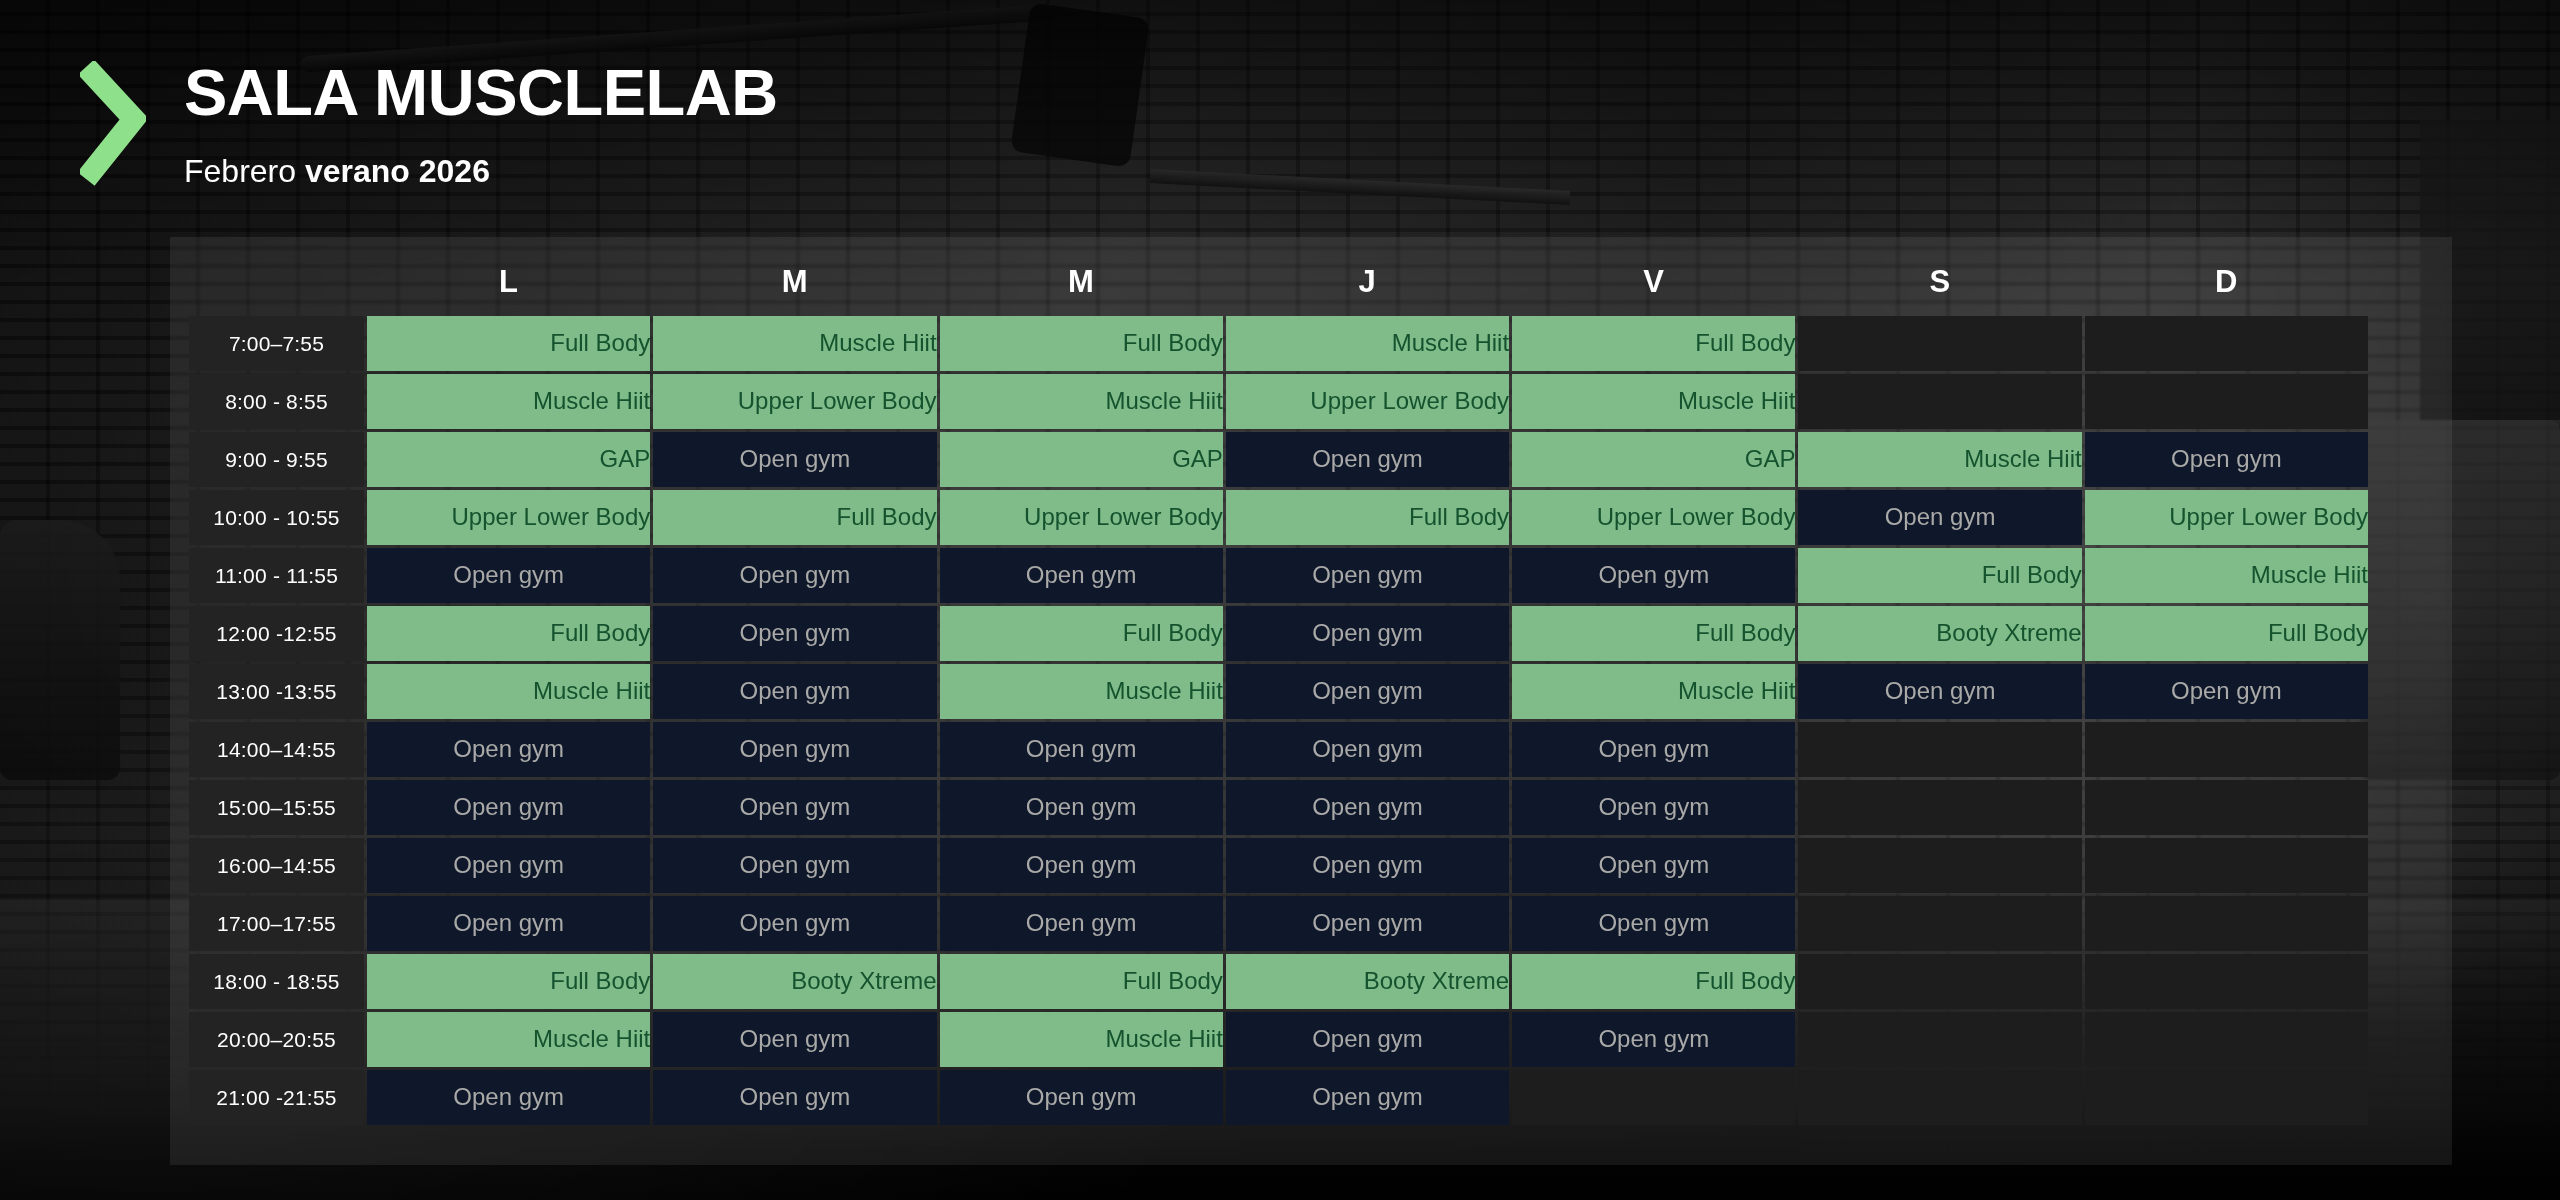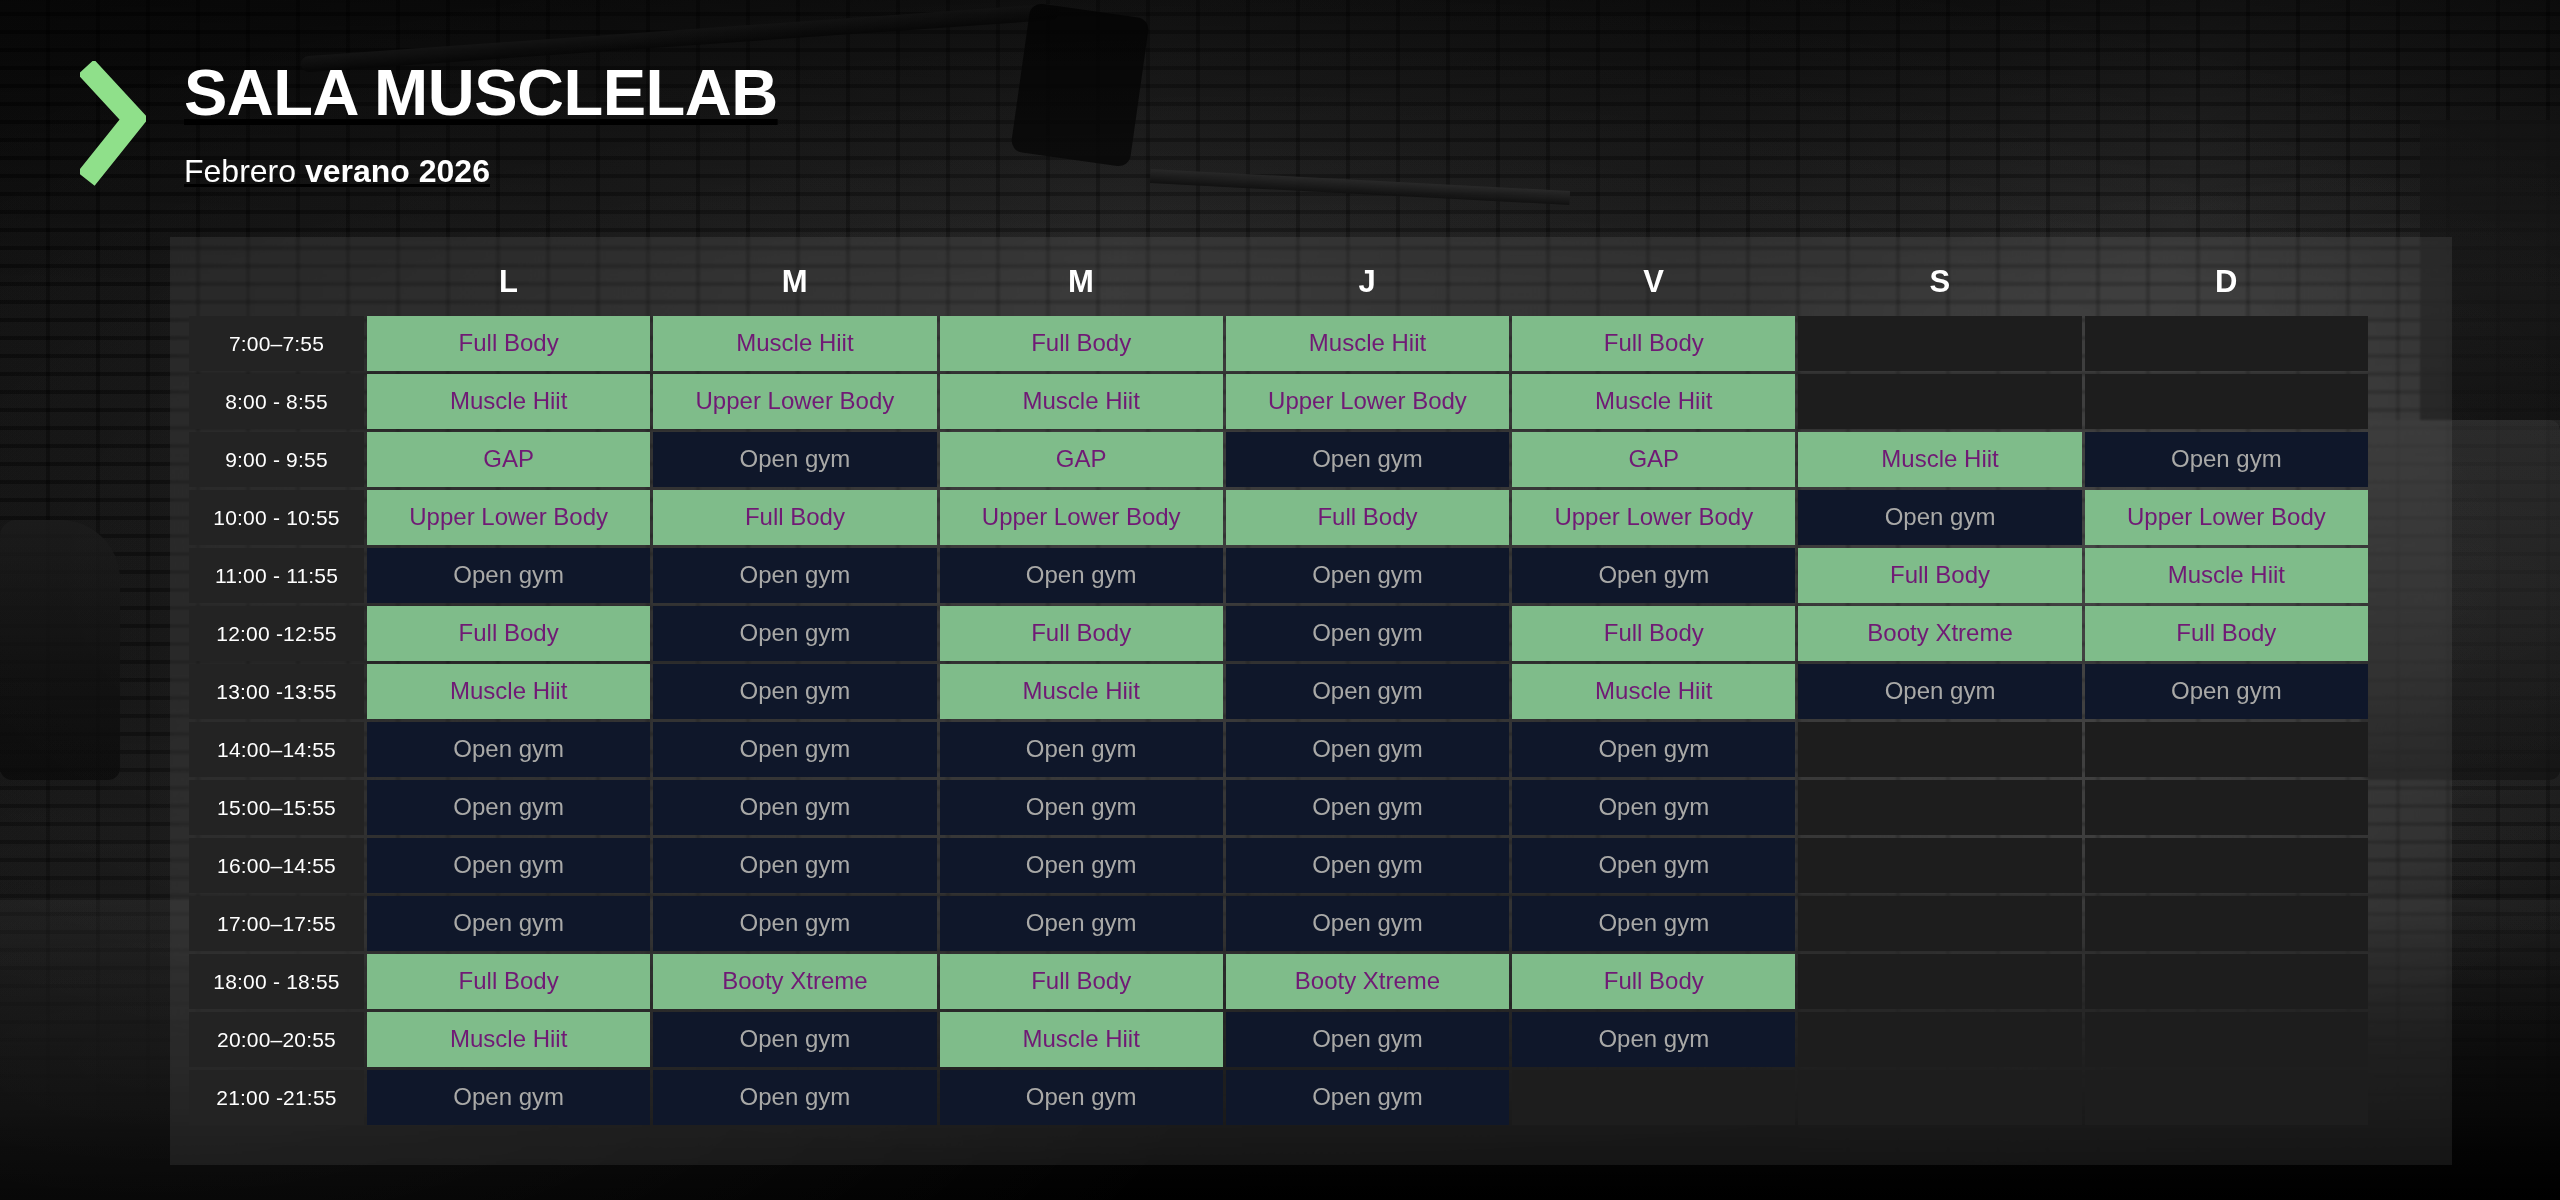--- a/index.html
+++ b/index.html
@@ -70,21 +70,20 @@
   }
 
   
   .header {
     position: absolute;
     left: 80px; top: 58px;
     z-index: 6;
     display: flex;
     align-items: center;
     gap: 38px;
-    text-decoration: underline;
   }
   .logo-mark {
     width: 66px; height: 126px;
     position: relative;
     flex: 0 0 auto;
   }
   .logo-mark svg { display: block; }
   .header-text { padding-top: 2px; }
   .brand-title {
     font-size: 65px;
@@ -142,22 +141,23 @@
   td.time-cell {
     background: #232323;
     color: #ffffff;
     font-weight: 400;
     font-size: 21px;
     letter-spacing: .2px;
   }
 
   td.cls {
     background: #7fbc8a;
-    color: #701a75;
+    color: #14532d;
     font-weight: 400;
+    text-align: right;
   }
   td.open {
     background: #0f172a;
     color: #a9a9a7;
     font-weight: 400;
   }
   td.empty {
     background: #1d1d1d;
   }
 </style>

